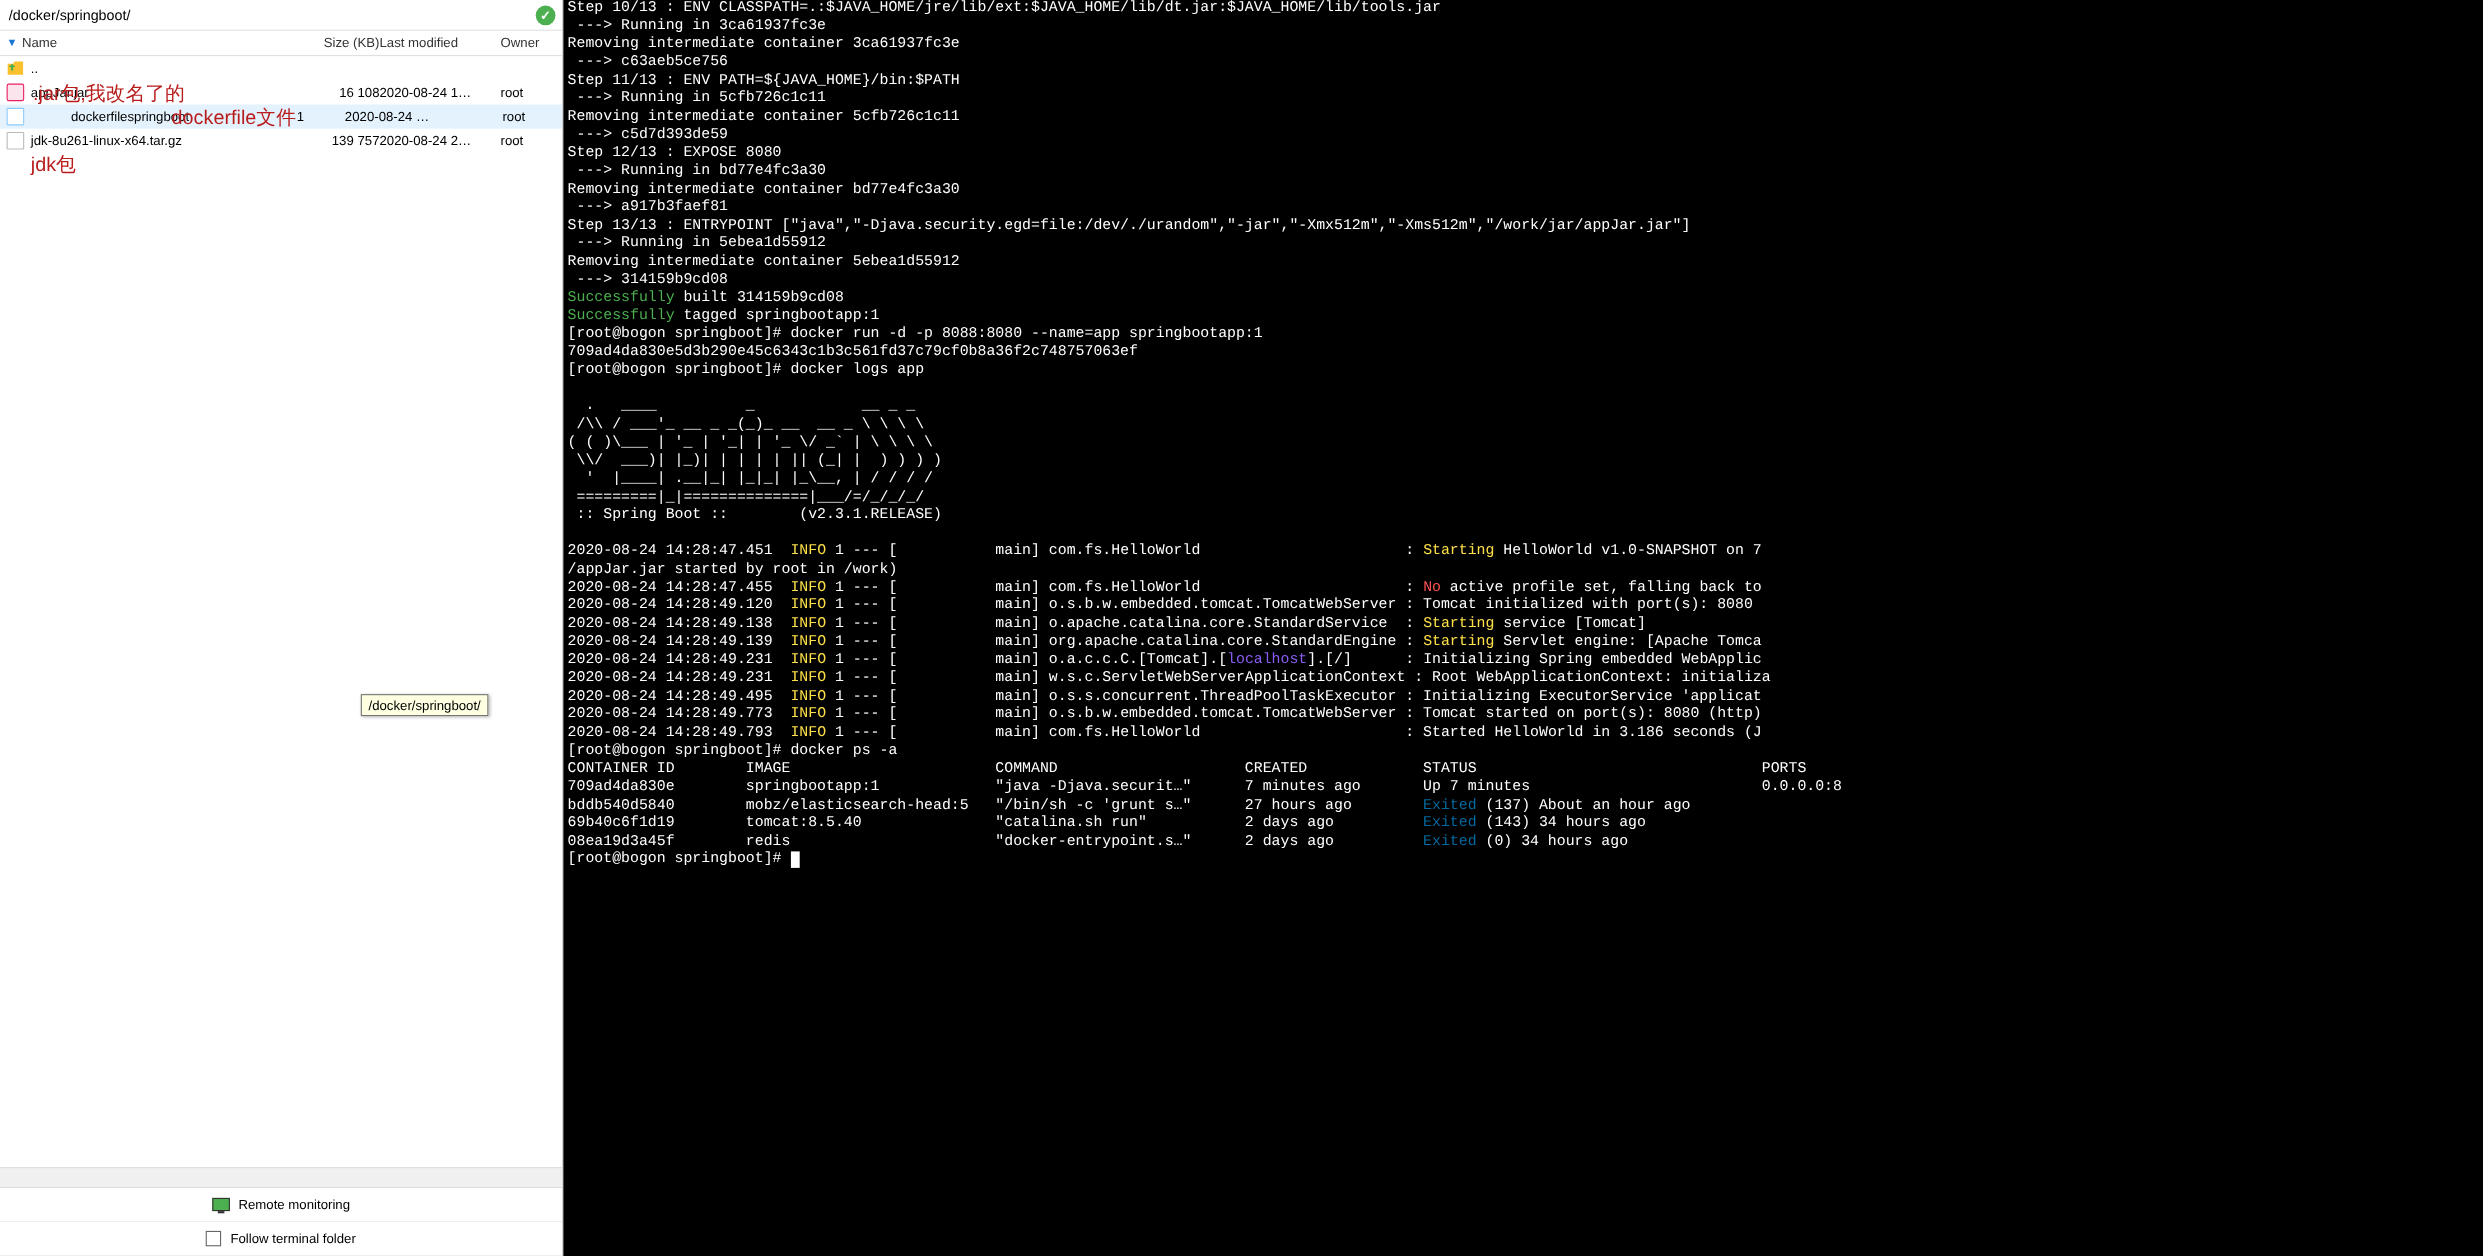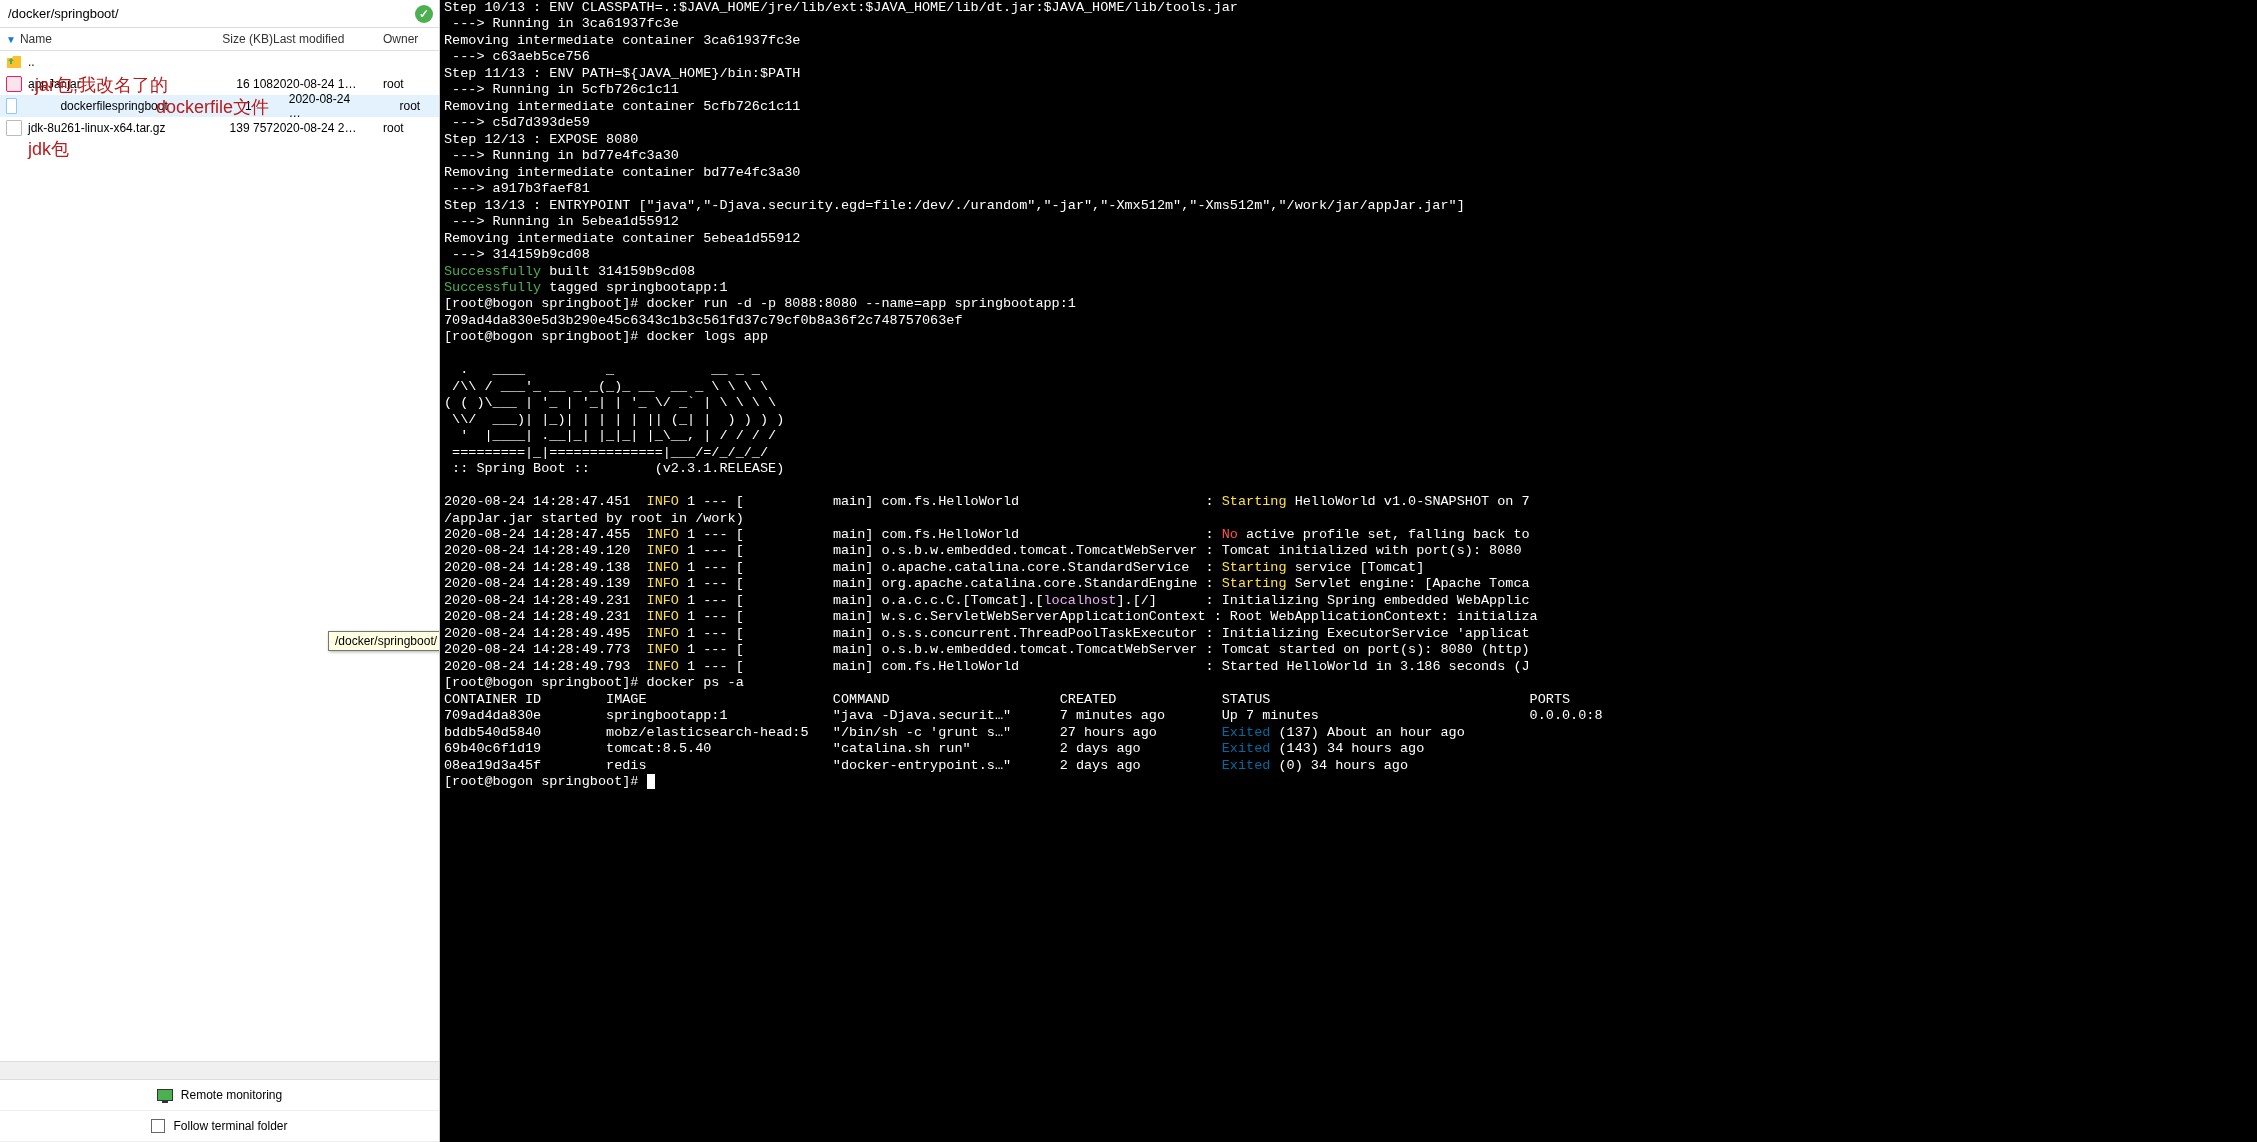--- a/index.html
+++ b/index.html
@@ -1,17 +1,17 @@
 <!DOCTYPE html>
 <html><head>
 <meta charset="utf-8">
 <style>
 * { margin: 0; padding: 0; box-sizing: border-box; }
 body { font-family: "Segoe UI", Tahoma, sans-serif; font-size: 12px; background: #fff; display: flex; height: 100vh; overflow: hidden; }
-.left-panel { width: 440px; display: flex; flex-direction: column; border-right: 1px solid #ccc; position: relative; }
+.left-panel { width: 512px; display: flex; flex-direction: column; border-right: 1px solid #ccc; position: relative; }
 .path-bar { display: flex; align-items: center; padding: 2px 6px; border-bottom: 1px solid #ddd; height: 28px; }
 .path-input { flex: 1; border: none; outline: none; font-size: 13px; padding: 2px; }
 .check-icon { width: 18px; height: 18px; border-radius: 50%; background: #4caf50; display: flex; align-items: center; justify-content: center; color: #fff; font-size: 12px; font-weight: bold; }
 .file-header { display: flex; align-items: center; padding: 4px 6px; border-bottom: 1px solid #e0e0e0; font-size: 12px; color: #333; background: #fff; }
 .col-name { flex: 1; display: flex; align-items: center; gap: 4px; }
 .col-size { width: 70px; text-align: right; }
 .col-modified { width: 110px; }
 .col-owner { width: 50px; }
 .sort-arrow { color: #1976d2; font-size: 10px; }
 .file-list { flex: 1; overflow: auto; position: relative; }
@@ -28,21 +28,21 @@
 .bottom-buttons { border-top: 1px solid #ddd; text-align: right; }
 .btn-row { display: flex; align-items: center; justify-content: center; padding: 8px; border-bottom: 1px solid #eee; gap: 8px; }
 .monitor-icon { width: 16px; height: 12px; background: #4caf50; border: 1px solid #333; position: relative; }
 .monitor-icon::after { content: ''; position: absolute; bottom: -3px; left: 4px; width: 6px; height: 2px; background: #333; }
 .checkbox { width: 14px; height: 14px; border: 1px solid #666; background: #fff; }
 .terminal { flex: 1; background: #000; color: #fff; font-family: "Consolas", "Courier New", monospace; font-size: 13.5px; line-height: 1.22; padding: 0 4px; overflow: auto; white-space: pre; }
 .term-green { color: #4caf50; }
 .term-cyan { color: #fde047; }
 .term-yellow { color: #0369a1; }
 .term-red { color: #ff5252; }
-.term-orange { color: #f0abfc; }
+.term-orange { color: #8b5cf6; }
 .cursor { background: #fff; color: #000; }
 </style>
 </head>
 <body>
 
 <div class="left-panel">
   <div class="path-bar">
     <input class="path-input" value="/docker/springboot/" style="">
     <span class="check-icon">✓</span>
   </div>

